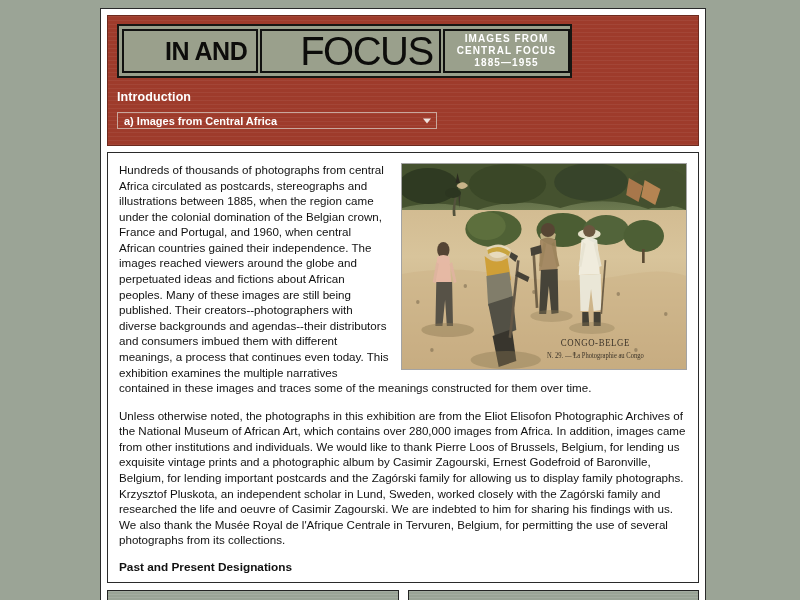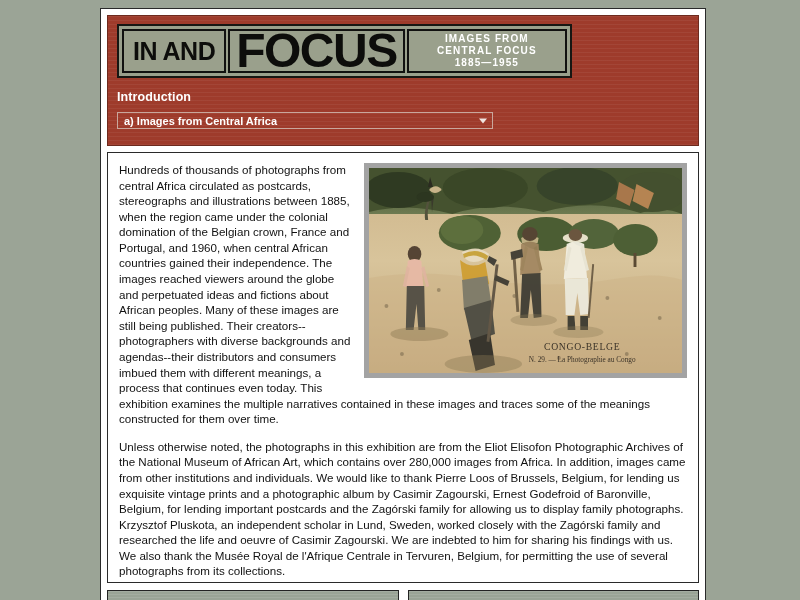--- a/index.html
+++ b/index.html
@@ -57,36 +57,37 @@
     height: 54px;
   }
   .title-cell {
     border: 2px solid #111110;
     background: #9aa08c;
     display: flex;
     align-items: center;
     justify-content: center;
     box-sizing: border-box;
     margin-right: 2px;
+    padding-left: 32px;
   }
   .title-cell:last-child { margin-right: 0; }
   .title-word {
     font-family: "Liberation Sans", sans-serif;
     font-weight: bold;
     color: #0d0d0b;
     letter-spacing: -0.5px;
     line-height: 1;
     padding: 0 9px;
     white-space: nowrap;
   }
   #cell-in-and .title-word { font-size: 25px; }
   #cell-out-of .title-word { font-size: 25px; }
   #cell-focus .title-word {
-    font-size: 48px;
-    font-weight: bold;
+    font-size: 40px;
+    font-weight: normal;
     letter-spacing: -1.5px;
     padding: 0 6px;
   }
   #cell-subtitle {
     flex: 1;
     flex-direction: column;
     justify-content: center;
     padding: 2px 12px;
   }
   .subtitle-line {
@@ -116,21 +117,21 @@
     border: 1px solid #c9a79c;
     background: #9e3b2b;
     background-image: repeating-linear-gradient(
       to bottom,
       rgba(255,255,255,0.05) 0px,
       rgba(255,255,255,0.05) 1px,
       rgba(0,0,0,0) 1px,
       rgba(0,0,0,0) 4px
     );
     height: 17px;
-    width: 376px;
+    width: 320px;
     box-sizing: border-box;
     display: flex;
     align-items: center;
     cursor: pointer;
   }
   #chapter-select-label {
     color: #ffffff;
     font-size: 11px;
     font-weight: bold;
     padding-left: 6px;
@@ -153,23 +154,23 @@
     border: 1px solid #2a2a2a;
     background: #ffffff;
     box-sizing: border-box;
     padding: 9px 11px 10px 11px;
     height: 431px;
     overflow: hidden;
   }
 
   #photo-figure {
     float: right;
-    width: 323px;
+    width: 286px;
     margin: 1px 0 6px 12px;
-    border: 5px solid #a3a3a3;
+    border: 1px solid #a3a3a3;
     box-sizing: border-box;
     position: relative;
     line-height: 0;
   }
   #photo-canvas {
     display: block;
     width: 100%;
     height: 205px;
   }
 

